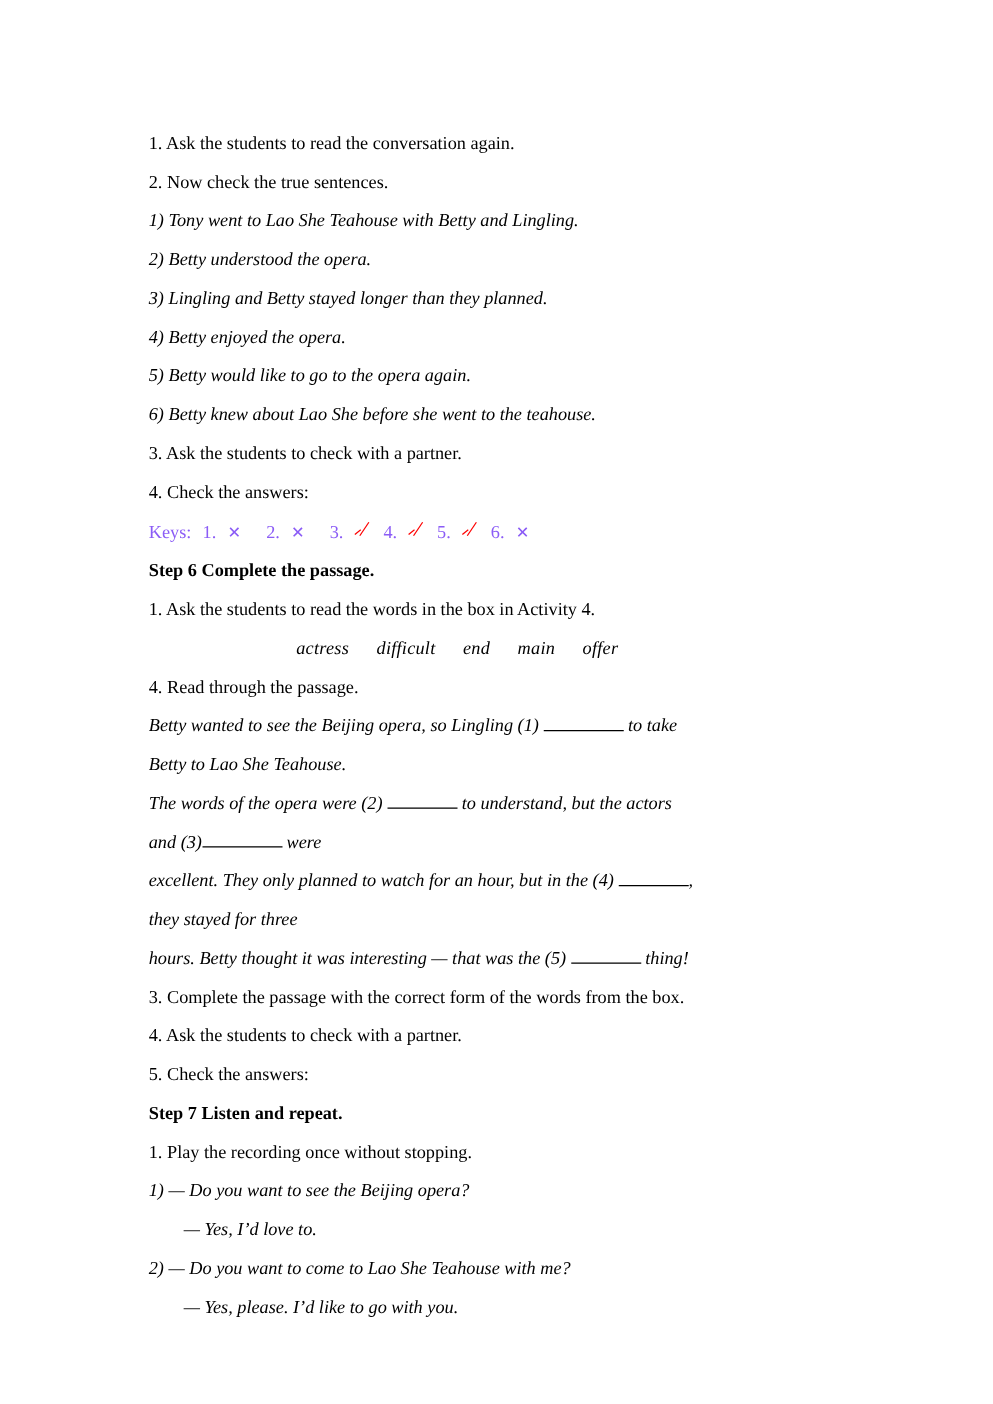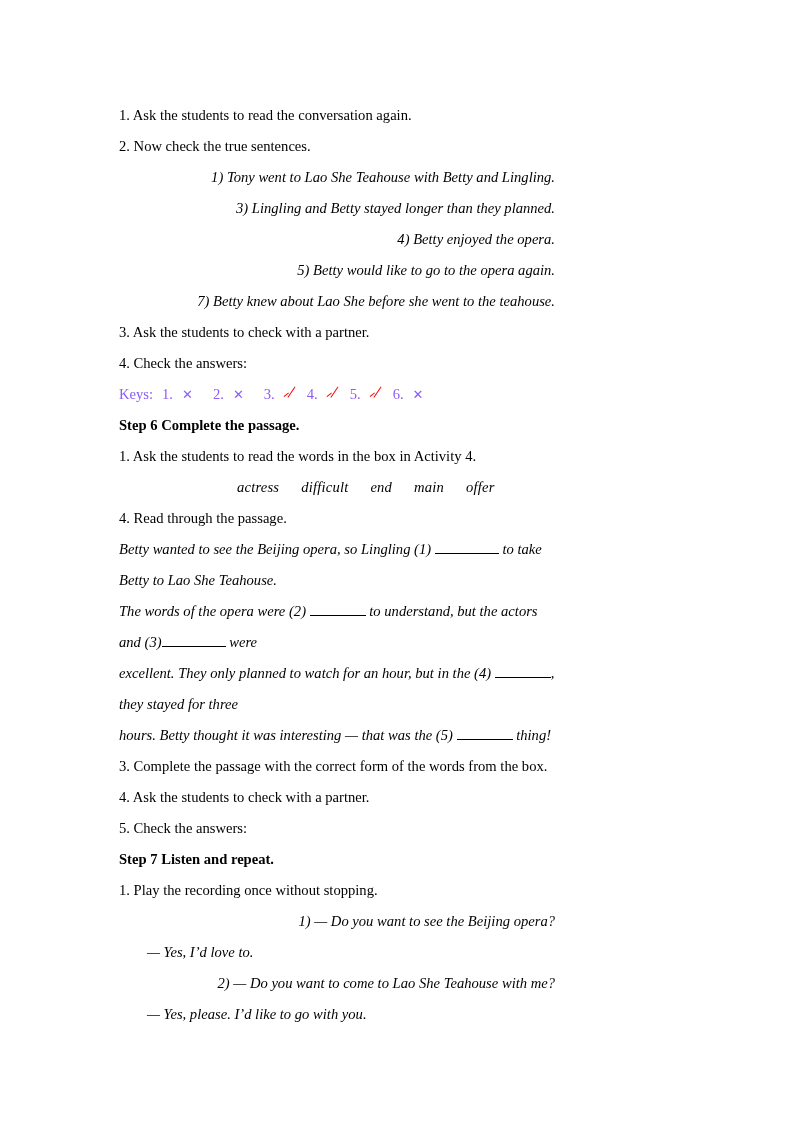--- a/index.html
+++ b/index.html
@@ -21,21 +21,21 @@
     box-sizing: border-box;
     padding: 100px 115px 0 119px;
   }
   .line {
     font-size: 14.6px;
     line-height: 31px;
     margin: 0;
     white-space: pre-wrap;
   }
   .plain      { font-style: normal; }
-  .ital       { font-style: italic; text-align: right; }
+  .ital       { font-style: italic; }
   .bold       { font-weight: bold; }
   .keys       { color: #8b5cf6; }
   .wordbox    { padding-left: 118px; font-style: italic; letter-spacing: .2px; }
   .wordbox span { margin-right: 22px; }
   .wordbox span:last-child { margin-right: 16px; text-align: center; }
   .reply      { padding-left: 28px; font-style: italic; }
   .passage    { font-style: italic; }
   .blank {
     display: inline-block;
     border-bottom: 1.3px solid #000;
@@ -76,24 +76,25 @@
 </style>
 </head>
 <body>
 
 <div class="page">
 
   <div>
     <p class="line plain">1. Ask the students to read the conversation again.</p>
     <p class="line plain">2. Now check the true sentences.</p>
     <p class="line ital">1) Tony went to Lao She Teahouse with Betty and Lingling.</p>
+    <p class="line ital">2) Betty understood the opera.</p>
     <p class="line ital">3) Lingling and Betty stayed longer than they planned.</p>
     <p class="line ital">4) Betty enjoyed the opera.</p>
     <p class="line ital">5) Betty would like to go to the opera again.</p>
-    <p class="line ital">7) Betty knew about Lao She before she went to the teahouse.</p>
+    <p class="line ital">6) Betty knew about Lao She before she went to the teahouse.</p>
     <p class="line plain">3. Ask the students to check with a partner.</p>
     <p class="line plain">4. Check the answers:</p>
   </div>
 
   <p class="line keys"><span>Keys:</span><span class="kgap"></span><span>1.</span><span class="kgap"></span><span class="mark cross">✕</span><span class="kgap-w"></span><span>2.</span><span class="kgap"></span><span class="mark cross">✕</span><span class="kgap-w"></span><span>3.</span><span class="kgap"></span><span class="check"></span><span class="kgap"></span><span>4.</span><span class="kgap"></span><span class="check"></span><span class="kgap"></span><span>5.</span><span class="kgap"></span><span class="check"></span><span class="kgap"></span><span>6.</span><span class="kgap"></span><span class="mark cross">✕</span></p>
 
   <p class="line bold">Step 6 Complete the passage.</p>
   <p class="line plain">1. Ask the students to read the words in the box in Activity 4.</p>
 
   <p class="line wordbox"><span>actress</span><span>difficult</span><span>end</span><span>main</span><span>offer</span></p>

